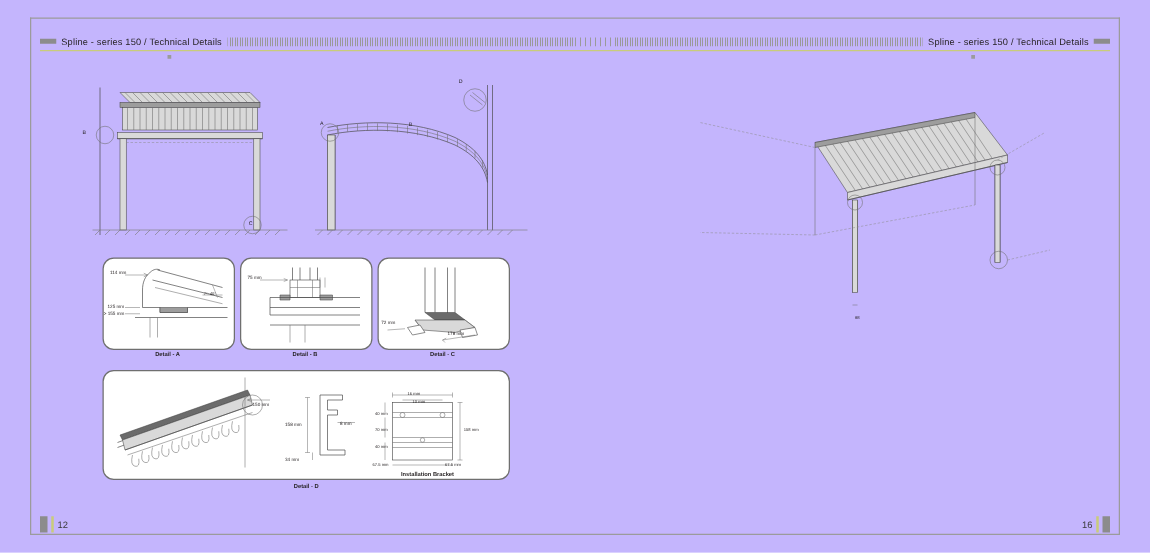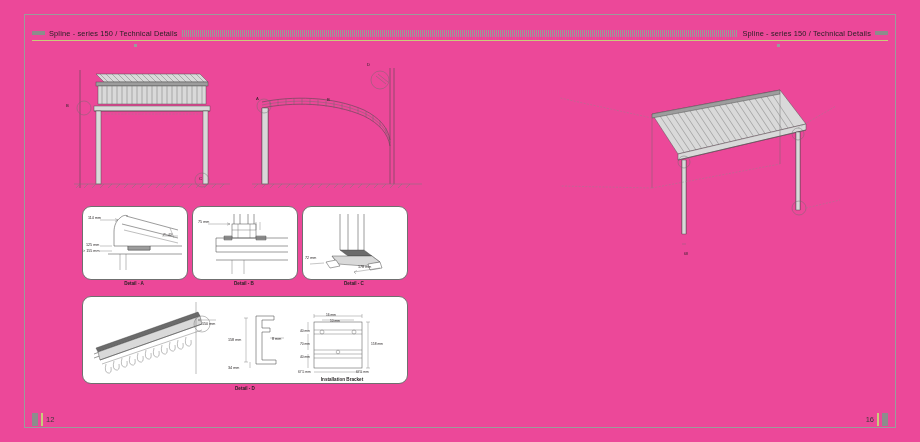--- a/index.html
+++ b/index.html
@@ -1,20 +1,20 @@
 <!DOCTYPE html>
 <html><head>
 <meta charset="utf-8">
 <style>
   html,body{margin:0;padding:0;background:#ffffff;}
   body{width:920px;height:442px;position:relative;overflow:hidden;
        font-family:"Liberation Sans",sans-serif;color:#231f20;}
 
   .spread{position:absolute;inset:0;display:flex;}
-  .page{position:relative;width:460px;height:442px;box-sizing:border-box;background:#ec4899;}
+  .page{position:relative;width:460px;height:442px;box-sizing:border-box;background:#c4b5fd;}
 
   
   .frame-v{position:absolute;top:14px;bottom:14px;width:1px;background:#9b9b9b;}
   .frame-h{position:absolute;height:1px;background:#9b9b9b;}
 
   
   .hdr{position:absolute;top:26px;height:14px;display:flex;align-items:center;gap:4px;}
   .hdr-title{font-size:7.4px;letter-spacing:.15px;white-space:nowrap;color:#231f20;}
   .hdr-mark{width:13px;height:4px;background:#8c8c8c;}
   .hatch{height:7px;flex:1;

